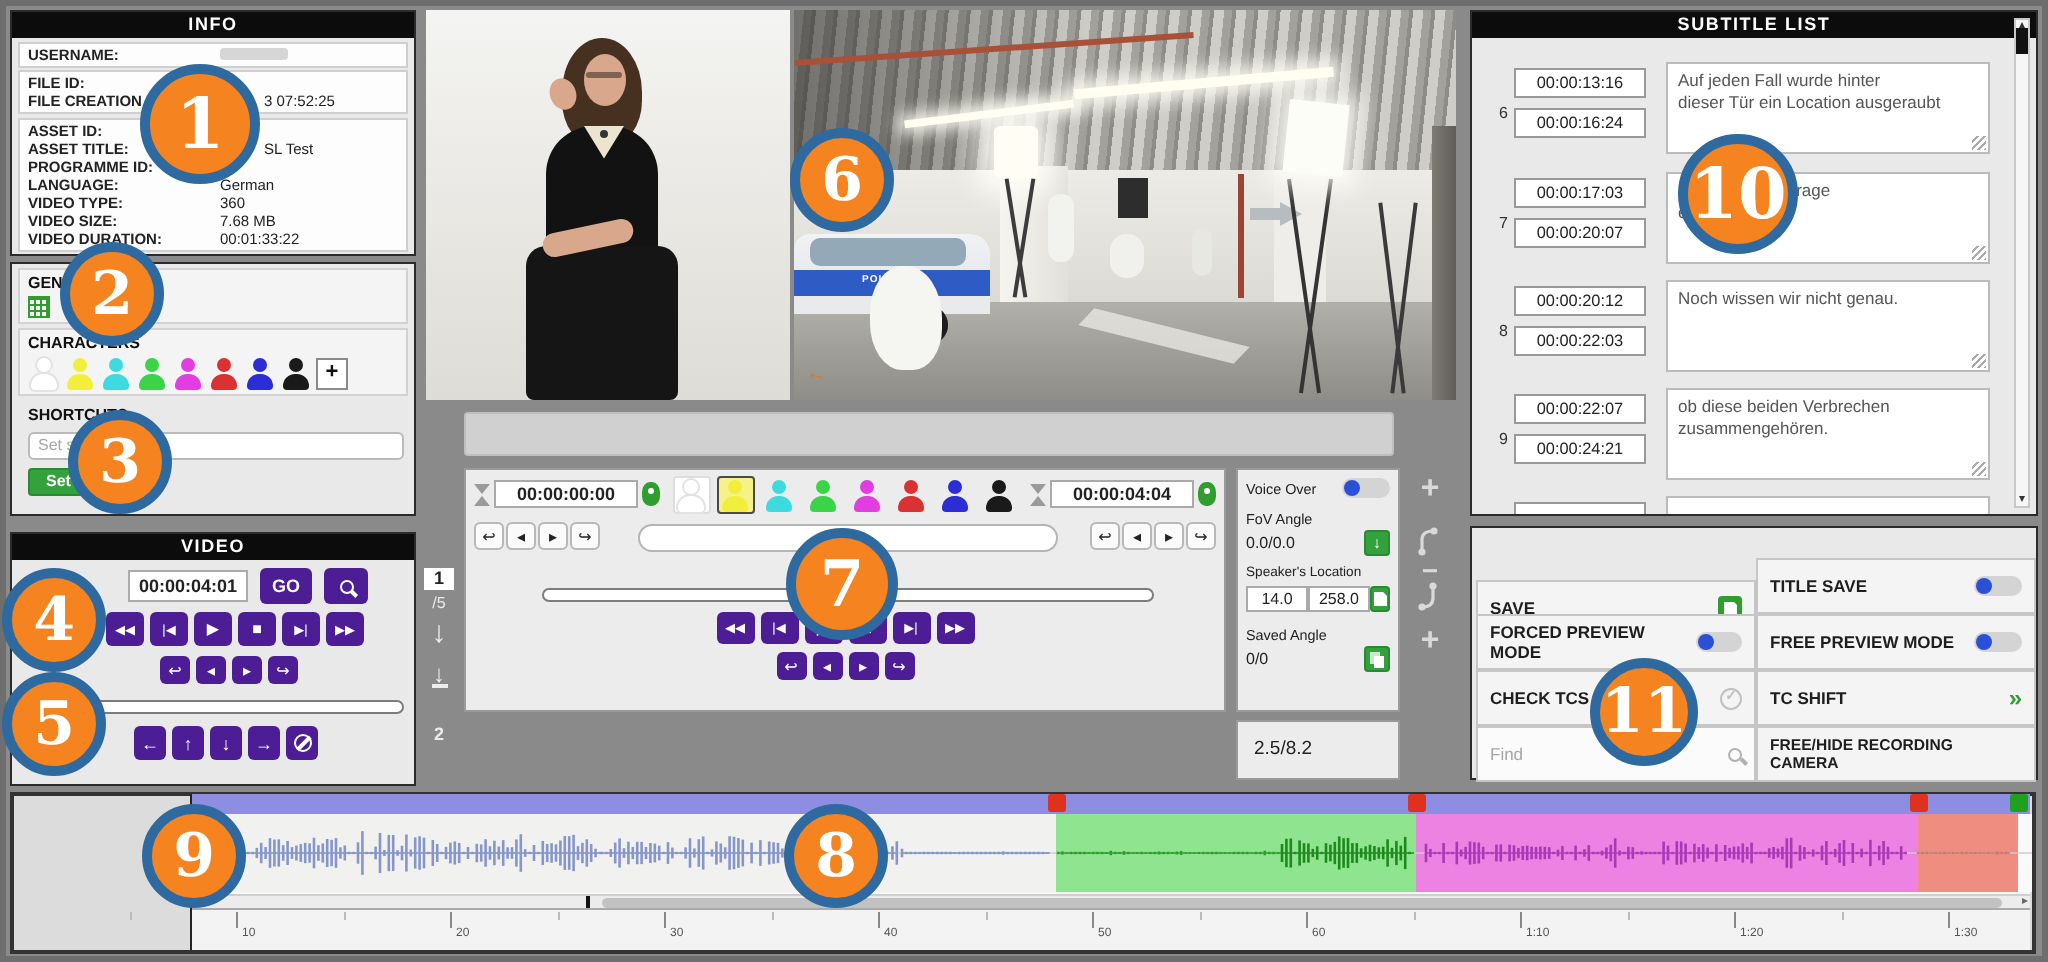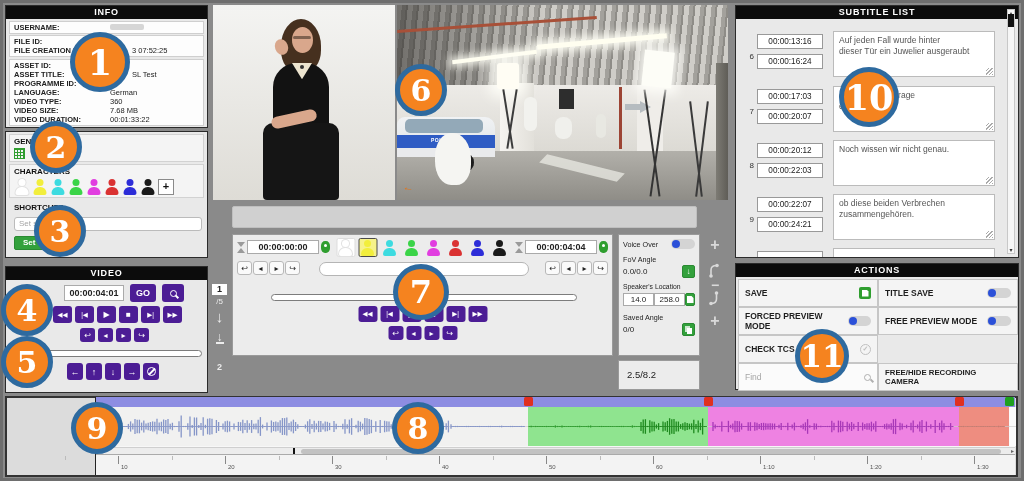--- a/index.html
+++ b/index.html
@@ -548,21 +548,21 @@
   <div class="sideico" style="left:701px;top:312px;width:28px;font-size:16px"><span>+</span></div>
 
   <div class="panel" id="subs">
     <div class="ptitle">SUBTITLE LIST</div>
     <div id="subbody">
         <div class="srow" style="top: 15px;">
           <span class="sidx">6</span>
           <div class="stc">00:00:13:16</div>
           <div class="stc b">00:00:16:24</div>
           <div class="stxt">Auf jeden Fall wurde hinter
-dieser Tür ein Juwelier ausgeraubt</div>
+dieser Tür ein Location ausgeraubt</div>
         </div>
         <div class="srow" style="top: 70px;">
           <span class="sidx">7</span>
           <div class="stc">00:00:17:03</div>
           <div class="stc b">00:00:20:07</div>
           <div class="stxt">oden der Tiefgarage
 e.</div>
         </div>
         <div class="srow" style="top: 124px;">
           <span class="sidx">8</span>
@@ -584,22 +584,21 @@
         </div>
       </div>
     <div id="subscroll">
       <span class="scarr" style="top:0">▴</span>
       <span id="subthumb"></span>
       <span class="scarr" style="bottom:0">▾</span>
     </div>
   </div>
 
   <div class="panel" id="actions">
-    <div class="ptitle">ACTIONS</div>
-    <div class="acell" style="left:2px;top:15px;width:140px">
+    <div class="acell" style="left:2px;top:26px;width:140px">
       <span>SAVE</span>
       <span class="gfloppy">
           <span class="fico"></span>
         </span>
     </div>
     <div class="acell" style="left:142px;top:15px;width:140px">
       <span>TITLE SAVE</span>
       <span class="toggle">
           <i></i>
         </span>
@@ -612,20 +611,24 @@
     </div>
     <div class="acell" style="left:142px;top:43px;width:140px">
       <span>FREE PREVIEW MODE</span>
       <span class="toggle">
           <i></i>
         </span>
     </div>
     <div class="acell" style="left:2px;top:71px;width:140px">
       <span>CHECK TCS</span>
       <span class="chkico">✓</span>
+    </div>
+    <div class="acell" style="left:142px;top:71px;width:140px">
+      <span>TC SHIFT</span>
+      <span class="chev">»</span>
     </div>
     <div class="acell" style="left:2px;top:99px;width:140px;background:#fbfbfb">
       <input id="find-input" placeholder="Find" style="">
       <span class="mag" style="color:#b0b0b0"></span>
     </div>
     <div class="acell" style="left:142px;top:99px;width:140px;font-size:7.8px">
       <span>FREE/HIDE RECORDING CAMERA</span>
     </div>
   </div>
 

